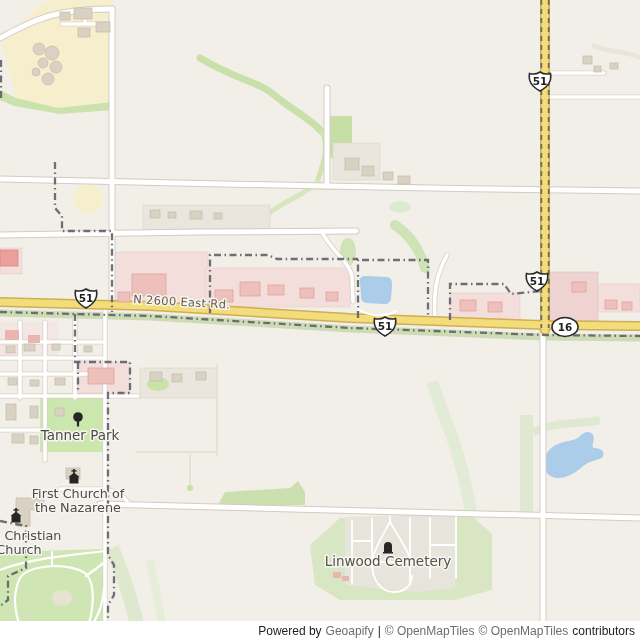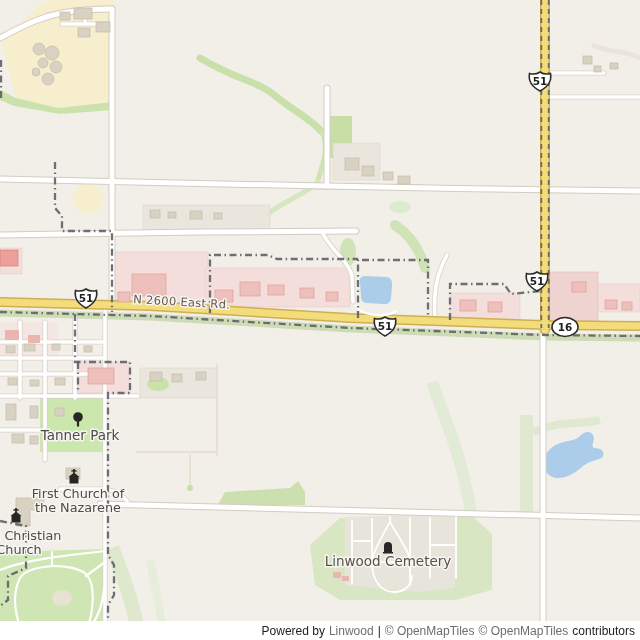--- a/index.html
+++ b/index.html
@@ -282,19 +282,19 @@
     <text class="maplabel" x="78" y="498" text-anchor="middle" style="font-size:12.8px;">First Church of</text>
     <text class="maplabel" x="78" y="512" text-anchor="middle" style="font-size:12.8px;">the Nazarene</text>
     <text class="maplabel" x="27" y="540" text-anchor="middle" style="font-size:12.8px;">a Christian</text>
     <text class="maplabel" x="19" y="554" text-anchor="middle" style="font-size:12.8px;">Church</text>
     <text class="maplabel" x="388" y="566" text-anchor="middle" style="font-size:13.5px;fill:#56524a;">Linwood Cemetery</text>
   </g>
 </svg>
 
   <div class="attribution">
     <span>Powered by</span>
-    <a>Linwood</a>
+    <a>Geoapify</a>
     <span>|</span>
     <a>© OpenMapTiles</a>
     <a>© OpenMapTiles</a>
     <span>contributors</span>
   </div>
 </div>
 
 </body></html>

